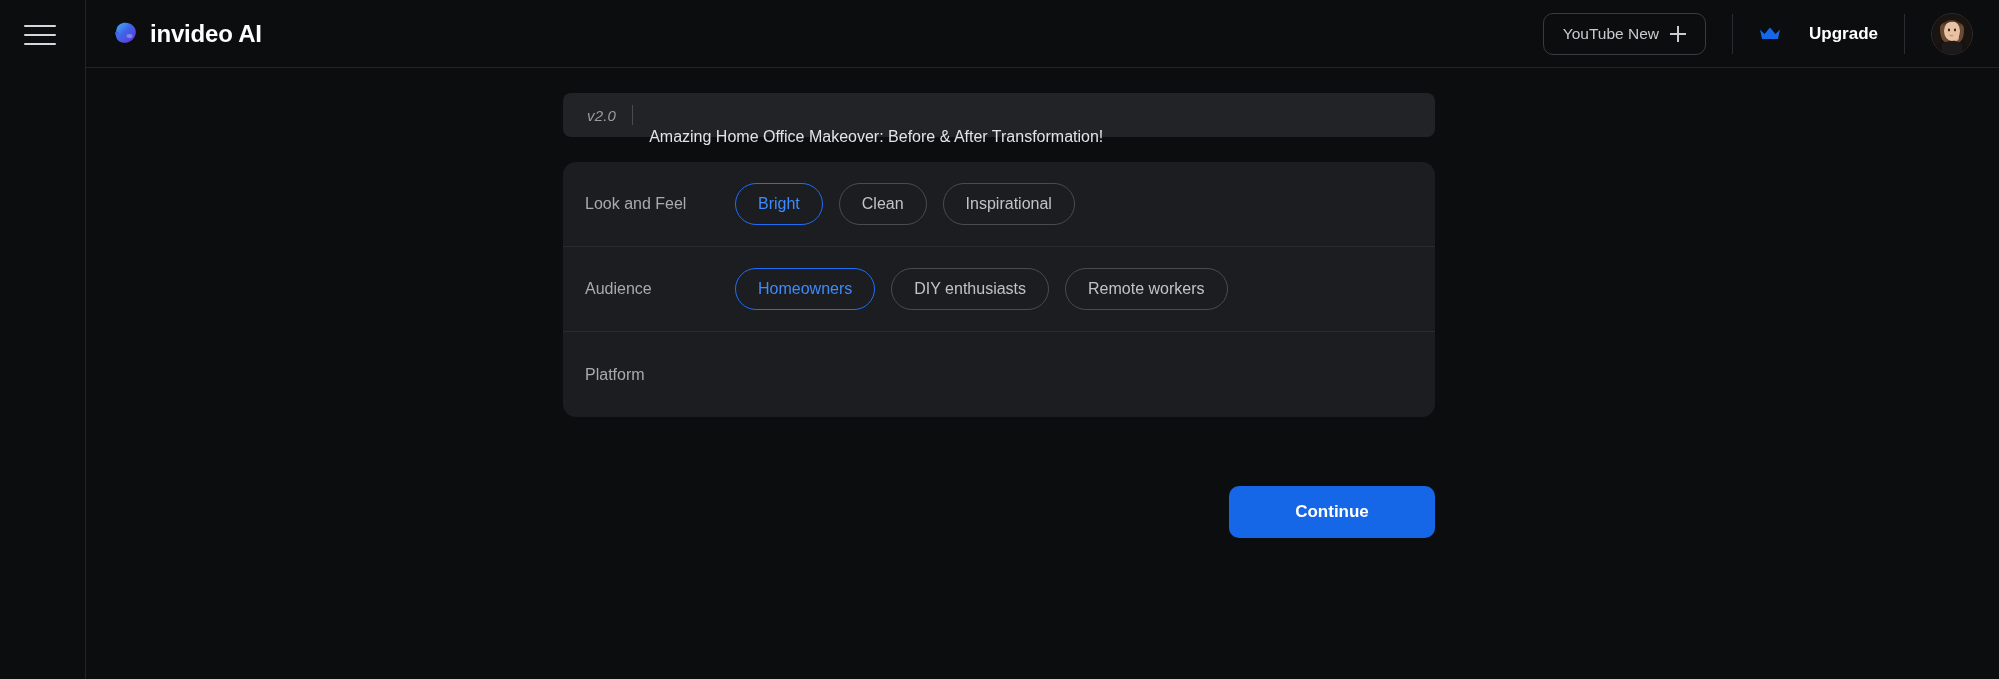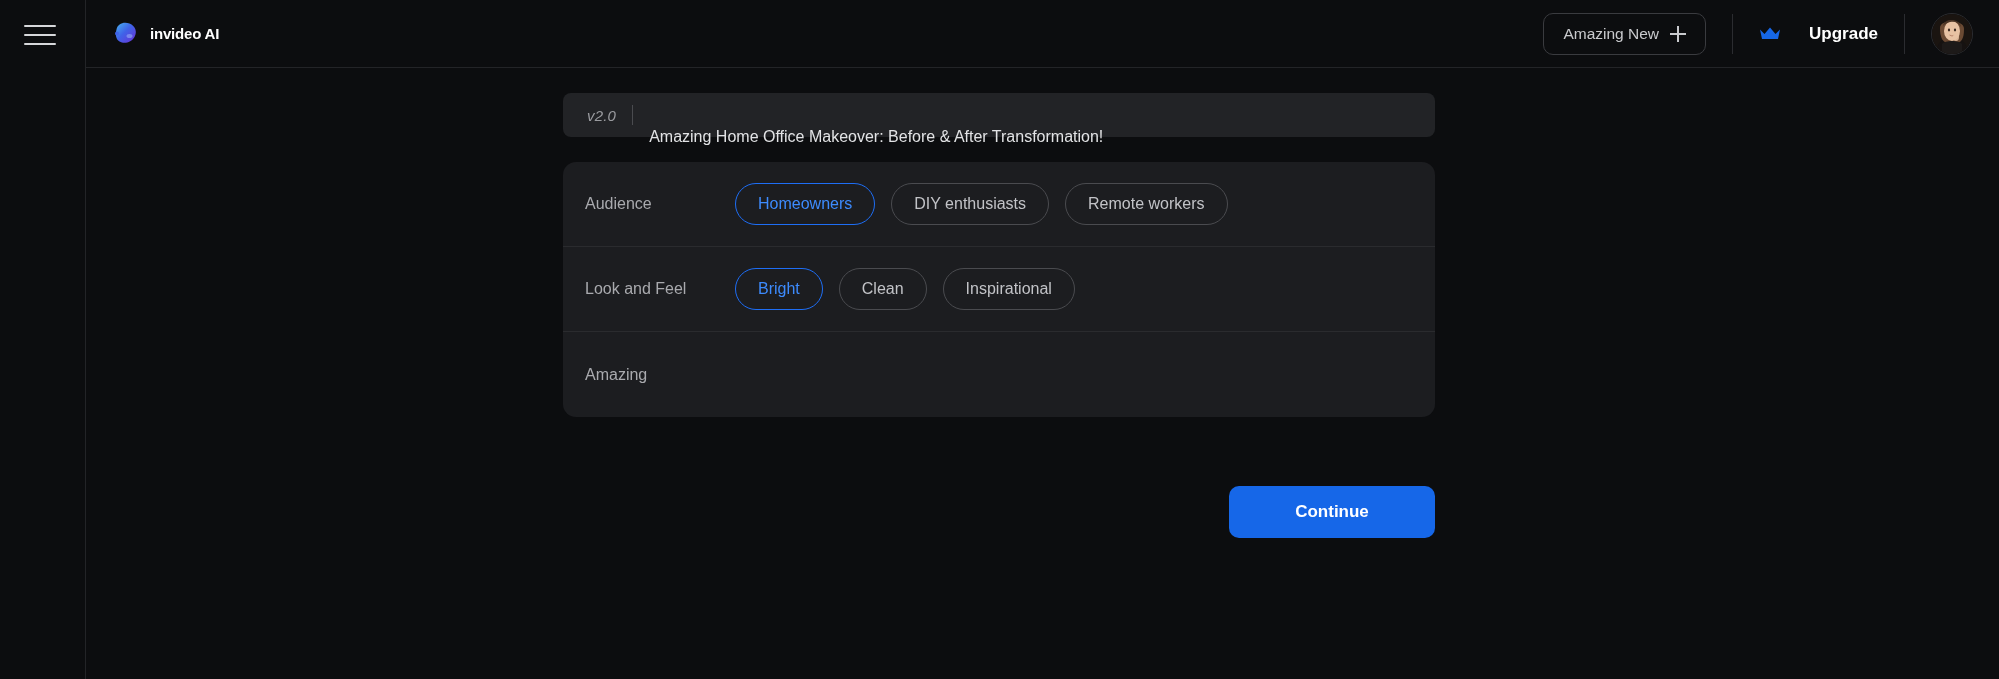--- a/index.html
+++ b/index.html
@@ -63,21 +63,21 @@
     margin-left: 26px;
     cursor: pointer;
   }
   .brand-logo {
     width: 27px; height: 27px;
     position: relative;
     flex: 0 0 auto;
   }
   .brand-logo svg { display: block; }
   .brand-name {
-    font-size: 15px;
+    font-size: 24px;
     font-weight: 700;
     color: #ffffff;
     letter-spacing: -0.2px;
   }
 
   .header-right {
     margin-left: auto;
     display: flex;
     align-items: center;
     height: 100%;
@@ -281,21 +281,21 @@
           <ellipse cx="17.5" cy="16" rx="3" ry="2.1" fill="#8fa6f5" opacity="0.65"></ellipse>
           <circle cx="5" cy="13.5" r="2" fill="#3f63e8"></circle>
         </svg>
       </div>
       <div class="brand-name">invideo AI</div>
     </div>
 
     <div class="header-right">
 
       <div class="create-new">
-        <span>Amazing New</span>
+        <span>YouTube New</span>
         <span class="plus-icon"></span>
       </div>
 
       <div class="vdiv"></div>
 
       <div class="upgrade">
         <svg class="crown-icon" width="22" height="16" viewBox="0 0 22 16">
           <path d="M1 3.5 L5.5 8 L11 1.5 L16.5 8 L21 3.5 L19 13 L3 13 Z" fill="#1667e8"></path>
         </svg>
         <span class="upgrade-label">Upgrade</span>
@@ -326,39 +326,39 @@
 
       <div class="prompt-bar">
         <span class="prompt-version">v2.0</span>
         <span class="prompt-sep"></span>
         <span class="prompt-text">Amazing Home Office Makeover: Before &amp; After Transformation!</span>
       </div>
 
       <div class="options-card">
 
         <div class="option-row">
+          <div class="option-label">Look and Feel</div>
+          <div class="pill-group">
+            <button class="pill selected">Bright</button>
+            <button class="pill">Clean</button>
+            <button class="pill">Inspirational</button>
+          </div>
+        </div>
+
+        <div class="option-row">
           <div class="option-label">Audience</div>
           <div class="pill-group">
             <button class="pill selected">Homeowners</button>
             <button class="pill">DIY enthusiasts</button>
             <button class="pill">Remote workers</button>
           </div>
         </div>
 
         <div class="option-row">
-          <div class="option-label">Look and Feel</div>
-          <div class="pill-group">
-            <button class="pill selected">Bright</button>
-            <button class="pill">Clean</button>
-            <button class="pill">Inspirational</button>
-          </div>
-        </div>
-
-        <div class="option-row">
-          <div class="option-label">Amazing</div>
+          <div class="option-label">Platform</div>
         </div>
 
       </div>
 
       <div class="continue-row">
         <button class="continue-btn">Continue</button>
       </div>
 
     </div>
   </div>

